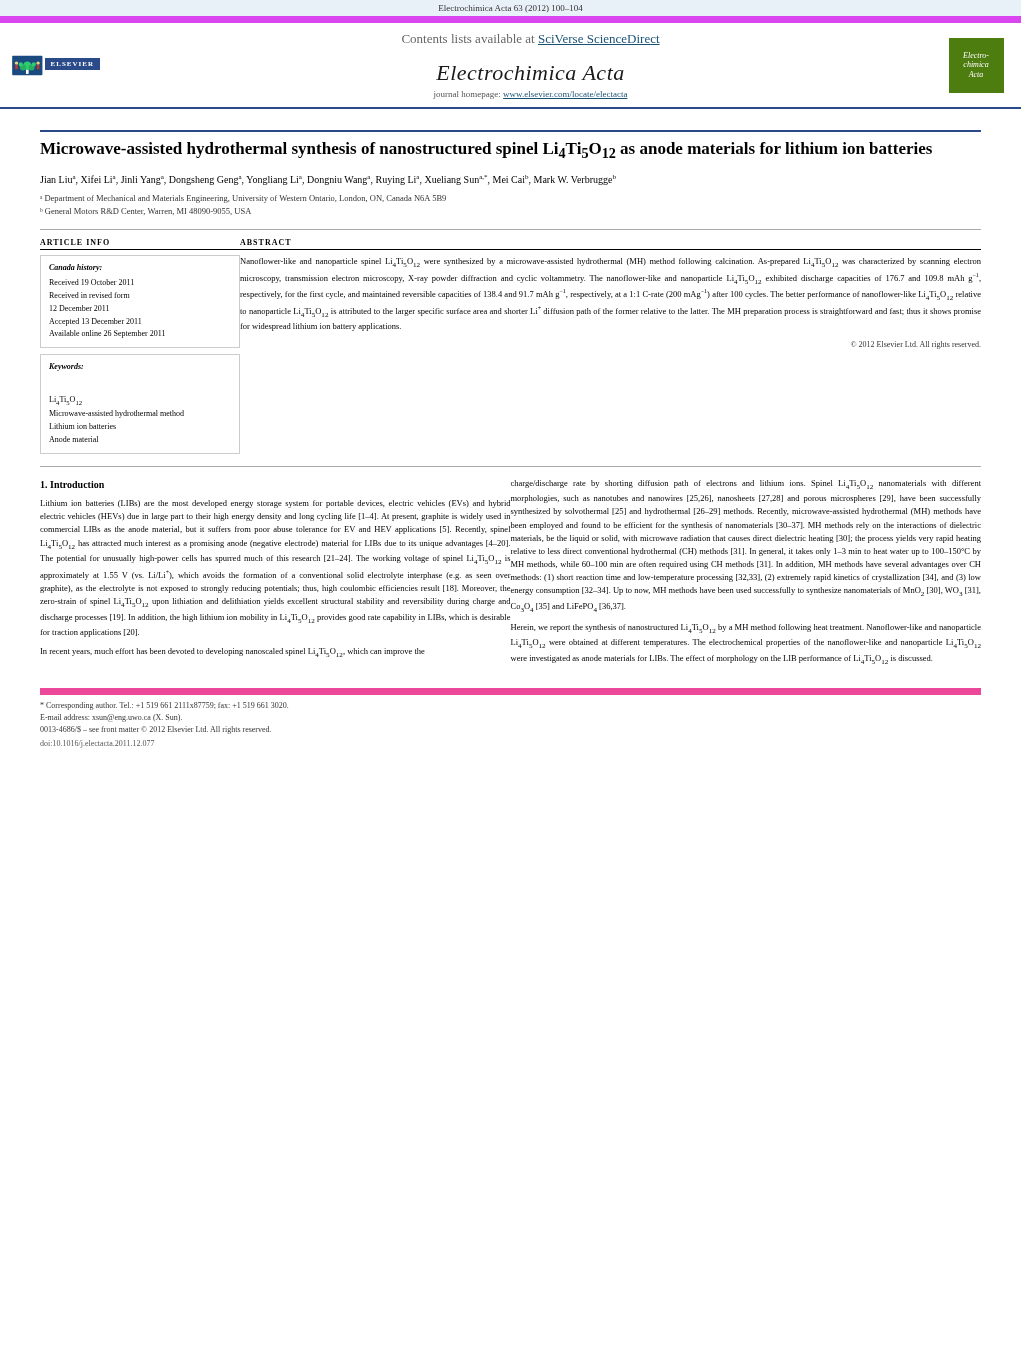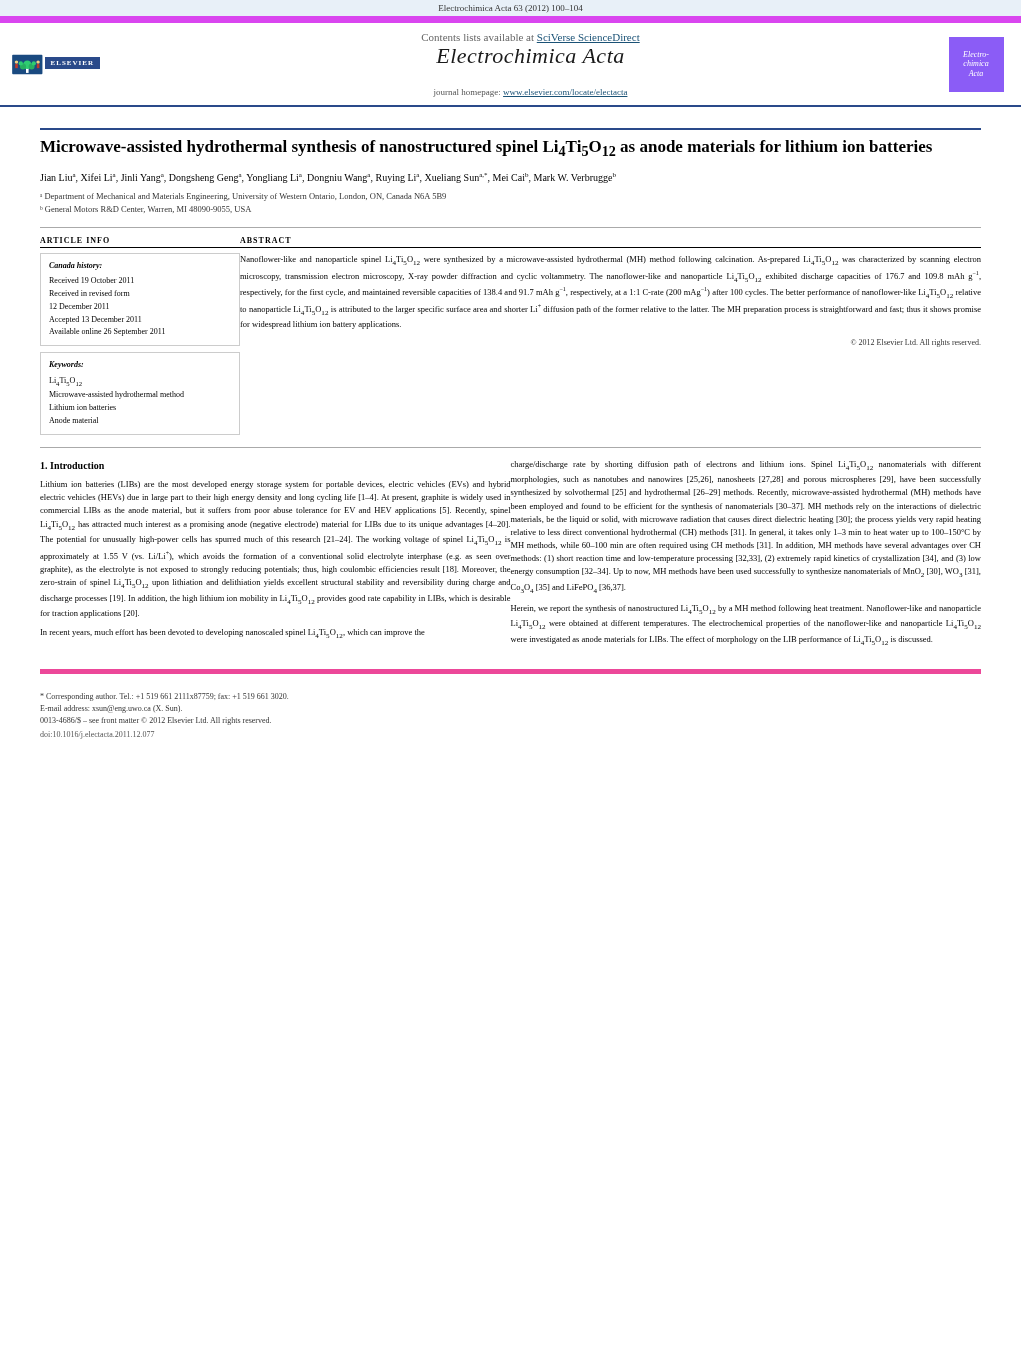--- a/index.html
+++ b/index.html
@@ -58,31 +58,31 @@
     .journal-title {
       font-size: 22px;
       font-family: 'Times New Roman', serif;
       color: #1a1a1a;
       font-style: italic;
       letter-spacing: 0.5px;
     }
     .journal-homepage {
       font-size: 9px;
       color: #555;
-      margin-top: 18px;
+      margin-top: 3px;
     }
     .journal-homepage a { color: #1a5276; }
     .journal-logo-right {
       width: 70px;
       display: flex;
       align-items: center;
       justify-content: center;
     }
     .journal-logo-box {
-      background: #8b5cf6;
+      background: #4d7c0f;
       width: 55px;
       height: 55px;
       display: flex;
       align-items: center;
       justify-content: center;
       color: #fff;
       font-size: 7px;
       font-style: italic;
       text-align: center;
       line-height: 1.2;
@@ -162,21 +162,21 @@
     }
     .keywords-section {
       border: 1px solid #ccc;
       padding: 6px 8px;
       font-size: 8px;
       line-height: 1.6;
     }
     .keywords-section .section-label {
       font-style: italic;
       font-weight: bold;
-      margin-bottom: 3px;
+      margin-bottom: 20px;
       display: block;
     }
     .keyword { display: block; }
 
     
     .abstract-title {
       font-size: 8px;
       font-weight: bold;
       letter-spacing: 1px;
       text-transform: uppercase;
@@ -216,23 +216,23 @@
     .body-text {
       font-size: 8.5px;
       line-height: 1.55;
       text-align: justify;
       margin-bottom: 5px;
     }
     .body-text sup { font-size: 6px; }
 
     
     .footnote-area {
-      border-top: 5px solid #ec4899;
+      border-top: 7px solid #ec4899;
       margin-top: 15px;
-      padding-top: 17px;
+      padding-top: 5px;
       font-size: 8px;
       line-height: 1.5;
       color: #333;
     }
     .doi-line {
       font-size: 8px;
       color: #555;
       margin-top: 2px;
     }
   </style>
@@ -261,21 +261,21 @@
       <ellipse cx="15" cy="22" rx="4" ry="4" fill="#f0d080"></ellipse>
       <rect x="12" y="26" width="6" height="10" fill="#c0392b"></rect>
 
       <ellipse cx="65" cy="22" rx="4" ry="4" fill="#f0d080"></ellipse>
       <rect x="62" y="26" width="6" height="10" fill="#c0392b"></rect>
     </svg>
     <div class="elsevier-logo-box">ELSEVIER</div>
   </div>
 
   <div class="journal-center">
-    <div style="font-size:11px; color:#666; margin-bottom:0;">
+    <div style="font-size:13px; color:#666; margin-bottom:13px;">
       <span>Contents lists available at</span>
       <a href="#" style="color:#1a5276;">
         <span>SciVerse ScienceDirect</span>
       </a>
     </div>
     <div class="journal-title">Electrochimica Acta</div>
     <div class="journal-homepage">
       <span>journal homepage:</span>
       <a href="#">
         <span>www.elsevier.com/locate/electacta</span>

